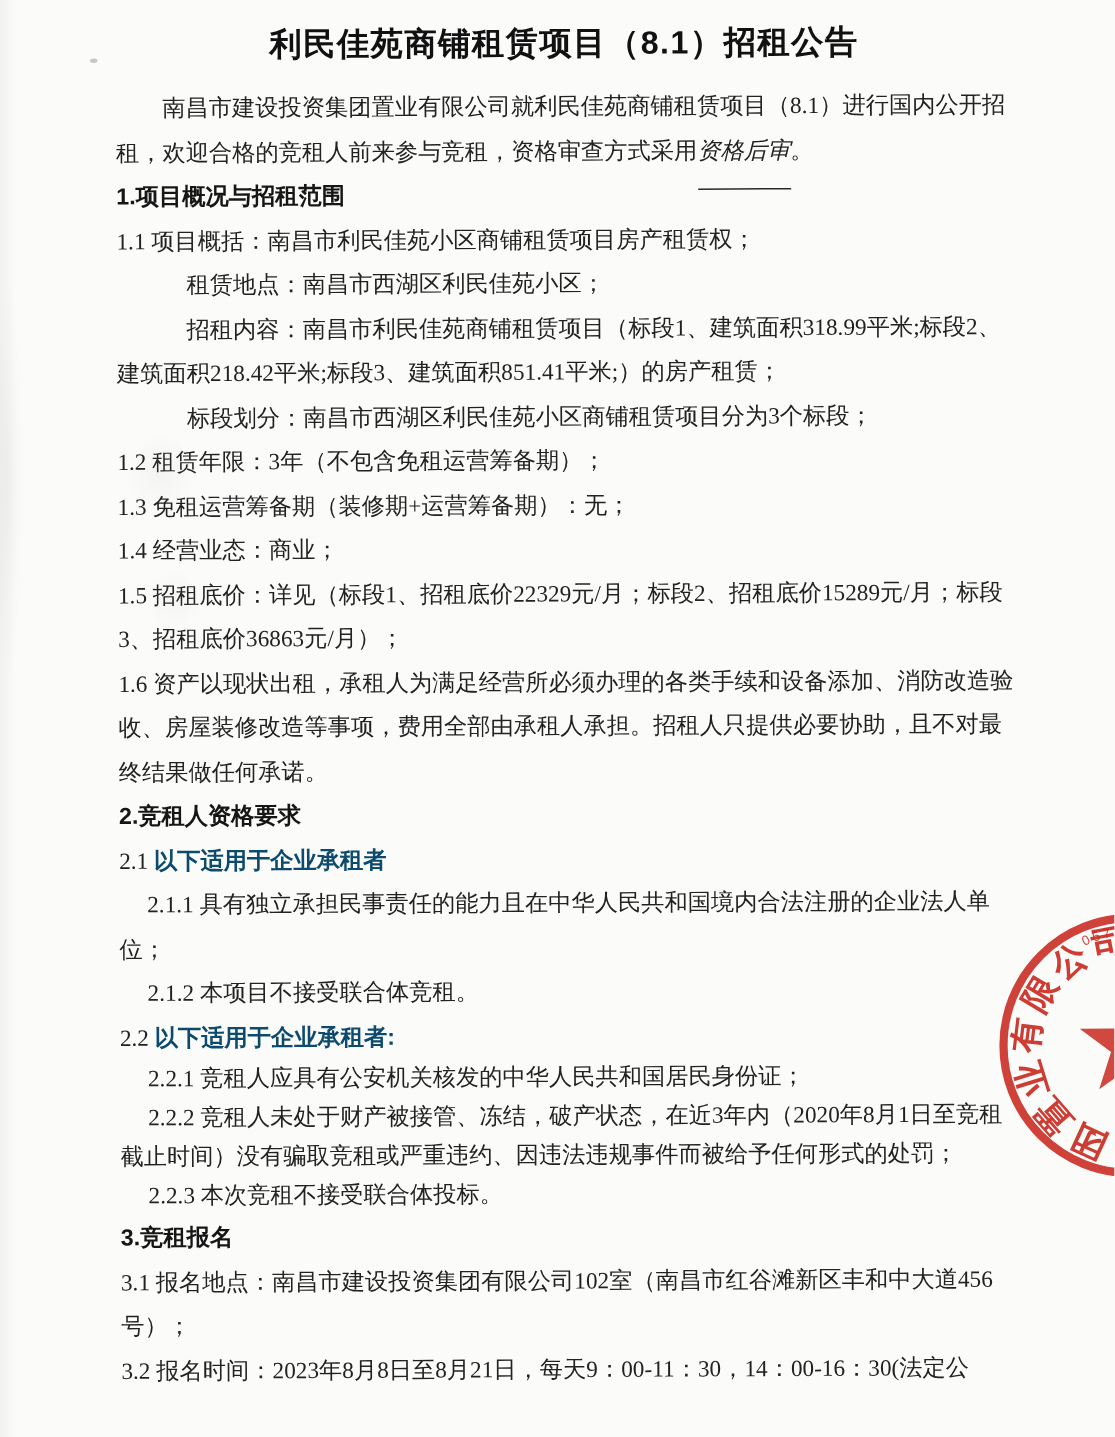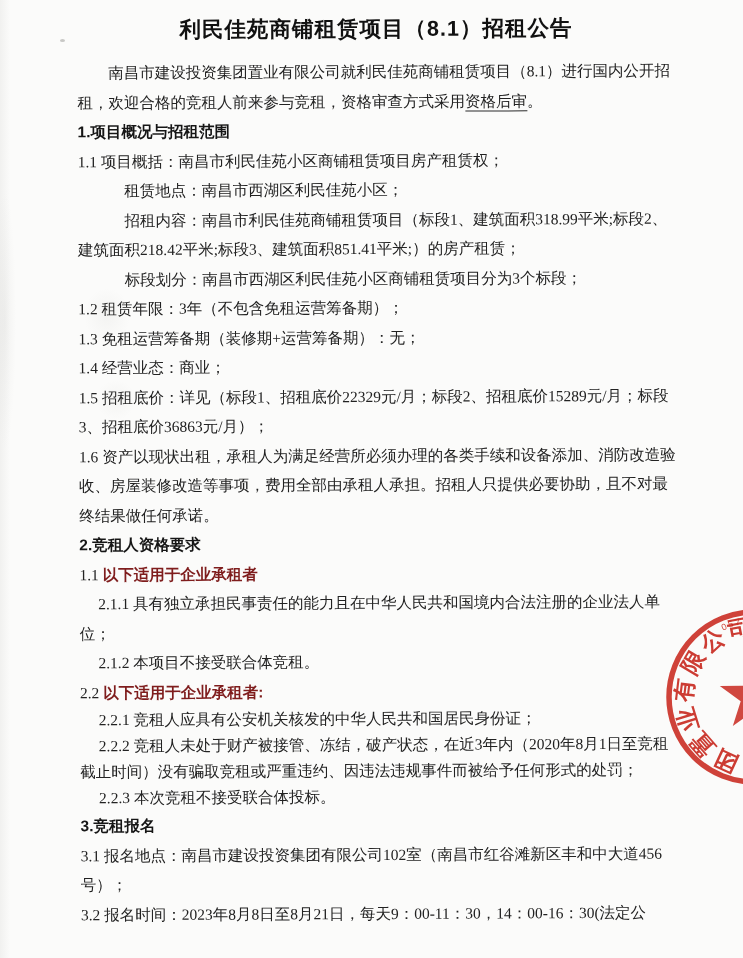--- a/index.html
+++ b/index.html
@@ -23,25 +23,25 @@
   }
   h2{
     font-family:"Liberation Sans","DejaVu Sans",sans-serif;
     font-size:15.5px;line-height:29.5px;font-weight:bold;color:#161616;
     margin:0;
   }
   p{margin:0;}
   .indent2{text-indent:2em;}
   .indent3{text-indent:3em;}
   .indent1{text-indent:1.2em;}
-  .u{border-bottom:1.5px solid #2a2a2a;padding-bottom:1px;}
+  .u{border-bottom:1.5px solid #2a2a2a;padding-bottom:16px;font-style:italic;}
   .sub-head{line-height:29.5px;}
   .sub-head .lbl{
     font-family:"Liberation Sans","DejaVu Sans",sans-serif;
-    font-weight:bold;color:#7f1d1d;text-align:right;
+    font-weight:bold;color:#0c4a6e;text-align:right;
   }
   .tight{line-height:26px;}
   
   .speck{position:absolute;border-radius:50%;background:#8a8a86;}
   .speck.a{left:60px;top:39px;width:5px;height:3px;opacity:.45;}
   .speck.b{left:356px;top:306px;width:14px;height:8px;opacity:.07;}
   .smudge{position:absolute;background:radial-gradient(closest-side,#9a9a94,transparent);pointer-events:none;}
   .smudge.left{left:-6px;top:190px;width:22px;height:260px;opacity:.10;}
   .smudge.mid{left:84px;top:288px;width:46px;height:56px;opacity:.08;}
   .smudge.low{left:96px;top:380px;width:40px;height:40px;opacity:.07;}
@@ -65,21 +65,21 @@
   <p class="indent3">租赁地点：南昌市西湖区利民佳苑小区；</p>
   <p class="indent3">招租内容：南昌市利民佳苑商铺租赁项目（标段1、建筑面积318.99平米;标段2、建筑面积218.42平米;标段3、建筑面积851.41平米;）的房产租赁；</p>
   <p class="indent3">标段划分：南昌市西湖区利民佳苑小区商铺租赁项目分为3个标段；</p>
   <p>1.2 租赁年限：3年（不包含免租运营筹备期）；</p>
   <p>1.3 免租运营筹备期（装修期+运营筹备期）：无；</p>
   <p>1.4 经营业态：商业；</p>
   <p>1.5 招租底价：详见（标段1、招租底价22329元/月；标段2、招租底价15289元/月；标段3、招租底价36863元/月）；</p>
   <p>1.6 资产以现状出租，承租人为满足经营所必须办理的各类手续和设备添加、消防改造验收、房屋装修改造等事项，费用全部由承租人承担。招租人只提供必要协助，且不对最终结果做任何承诺。</p>
 
   <h2>2.竞租人资格要求</h2>
-  <p class="sub-head"><span>1.1 </span><span class="lbl">以下适用于企业承租者</span></p>
+  <p class="sub-head"><span>2.1 </span><span class="lbl">以下适用于企业承租者</span></p>
   <p class="indent1">2.1.1 具有独立承担民事责任的能力且在中华人民共和国境内合法注册的企业法人单位；</p>
   <p class="indent1">2.1.2 本项目不接受联合体竞租。</p>
   <p class="sub-head"><span>2.2 </span><span class="lbl">以下适用于企业承租者:</span></p>
   <p class="indent1 tight">2.2.1 竞租人应具有公安机关核发的中华人民共和国居民身份证；</p>
   <p class="indent1 tight">2.2.2 竞租人未处于财产被接管、冻结，破产状态，在近3年内（2020年8月1日至竞租截止时间）没有骗取竞租或严重违约、因违法违规事件而被给予任何形式的处罚；</p>
   <p class="indent1 tight">2.2.3 本次竞租不接受联合体投标。</p>
 
   <h2>3.竞租报名</h2>
   <p>3.1 报名地点：南昌市建设投资集团有限公司102室（南昌市红谷滩新区丰和中大道456号）；</p>
   <p>3.2 报名时间：2023年8月8日至8月21日，每天9：00-11：30，14：00-16：30(法定公</p>

